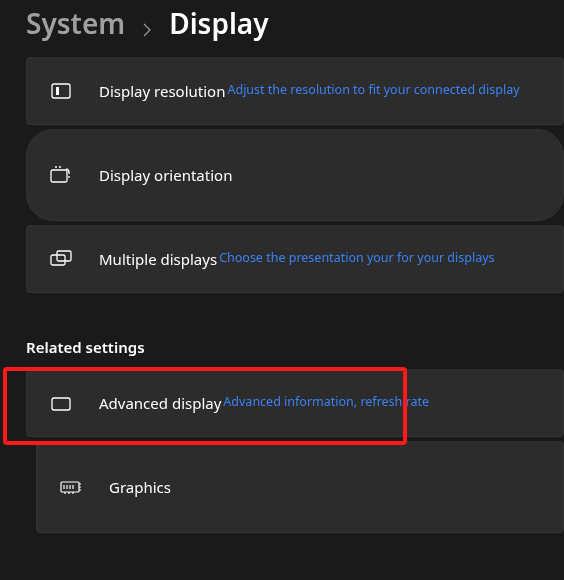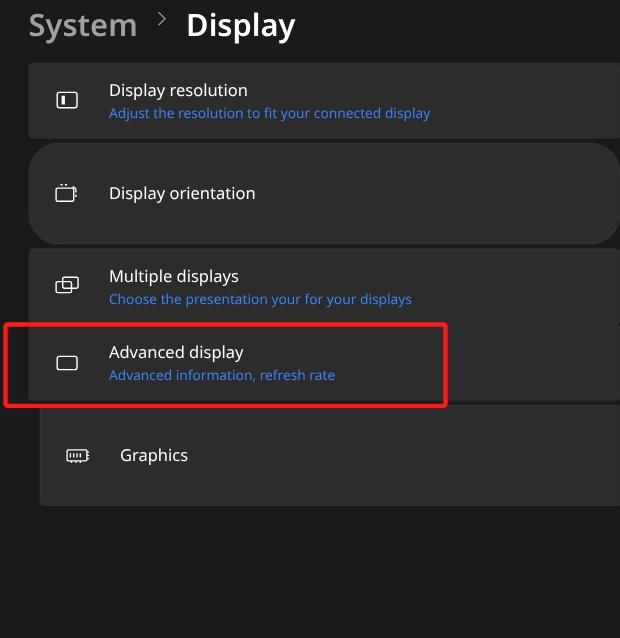--- a/index.html
+++ b/index.html
@@ -11,21 +11,21 @@
     color: #ffffff;
     font-family: "Segoe UI", "Segoe UI Variable", system-ui, sans-serif;
     overflow: hidden;
   }
   .page {
     box-sizing: border-box;
     padding-top: 8px;
   }
   .breadcrumb {
     display: flex;
-    align-items: flex-start;
+    align-items: flex-end;
     gap: 16px;
     padding-left: 26px;
     margin-bottom: 18px;
   }
   .crumb-parent {
     font-size: 28px;
     font-weight: 600;
     color: #a0a0a0;
     line-height: 1.1;
     cursor: pointer;
@@ -64,21 +64,20 @@
     height: 24px;
     flex: 0 0 24px;
     display: flex;
     align-items: center;
     justify-content: center;
     color: #ffffff;
   }
   .card .icon svg { display: block; }
   .card .text {
     display: flex;
-    flex-direction: column;
     gap: 2px;
   }
   .card .title {
     font-size: 15px;
     font-weight: 400;
     color: #ffffff;
   }
   .card .sub {
     font-size: 12.5px;
     font-weight: 400;
@@ -152,20 +151,21 @@
         </svg>
       </span>
       <span class="text">
         <span class="title">Multiple displays</span>
         <span class="sub">Choose the presentation your for your displays</span>
       </span>
     </div>
 
   </div>
 
+  <div class="section-header">Related settings</div>
 
   <div class="list" style="position:relative;">
 
     <div class="card" style="position:relative;">
       <span class="icon">
         <svg width="24" height="20" viewBox="0 0 24 20" fill="none" stroke="currentColor" stroke-width="1.3">
           <rect x="3" y="5" width="18" height="12" rx="2"></rect>
         </svg>
       </span>
       <span class="text">

